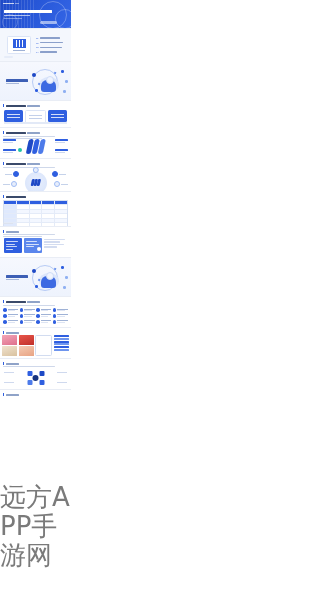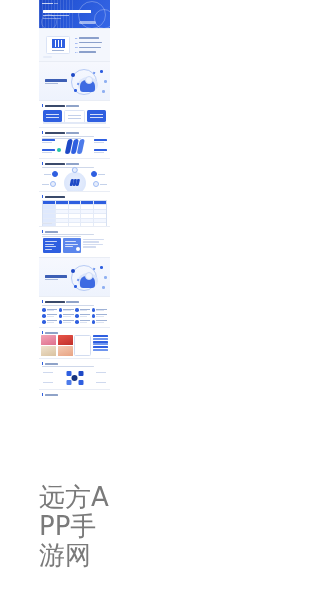--- a/index.html
+++ b/index.html
@@ -1,17 +1,17 @@
 <!DOCTYPE html>
 <html><head>
 <meta charset="utf-8">
 <style>
   html,body{margin:0;padding:0;background:#ffffff;}
   body{font-family:"Liberation Sans","DejaVu Sans",sans-serif;}
-  .page{position:relative;width:71px;height:600px;overflow:hidden;background:#fff;margin-left:39px;}
+  .page{position:relative;width:71px;height:600px;overflow:hidden;background:#fff;}
   .strip{position:absolute;inset:0;display:flex;flex-direction:column;}
 
   .slide{position:relative;width:71px;overflow:hidden;background:#fff;flex:none;}
   .slide + .slide{border-top:1px solid #e9edf5;}
 
   
   .hero{height:28px;background:linear-gradient(120deg,#1e49c6 0%,#2757d8 45%,#3566e6 100%);}
   .hero .ring{position:absolute;border:1px solid rgba(255,255,255,.28);border-radius:50%;}
   .hero .r1{width:26px;height:26px;right:4px;top:1px;}
   .hero .r2{width:18px;height:18px;right:-4px;top:9px;}

